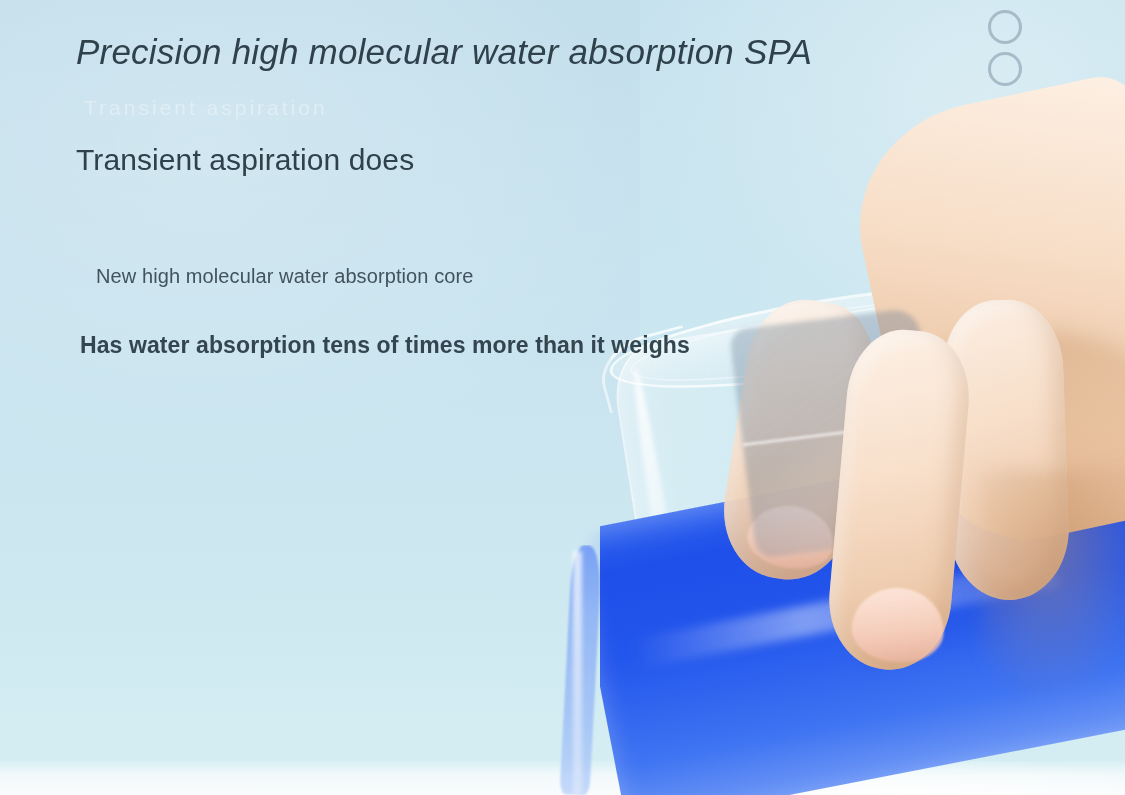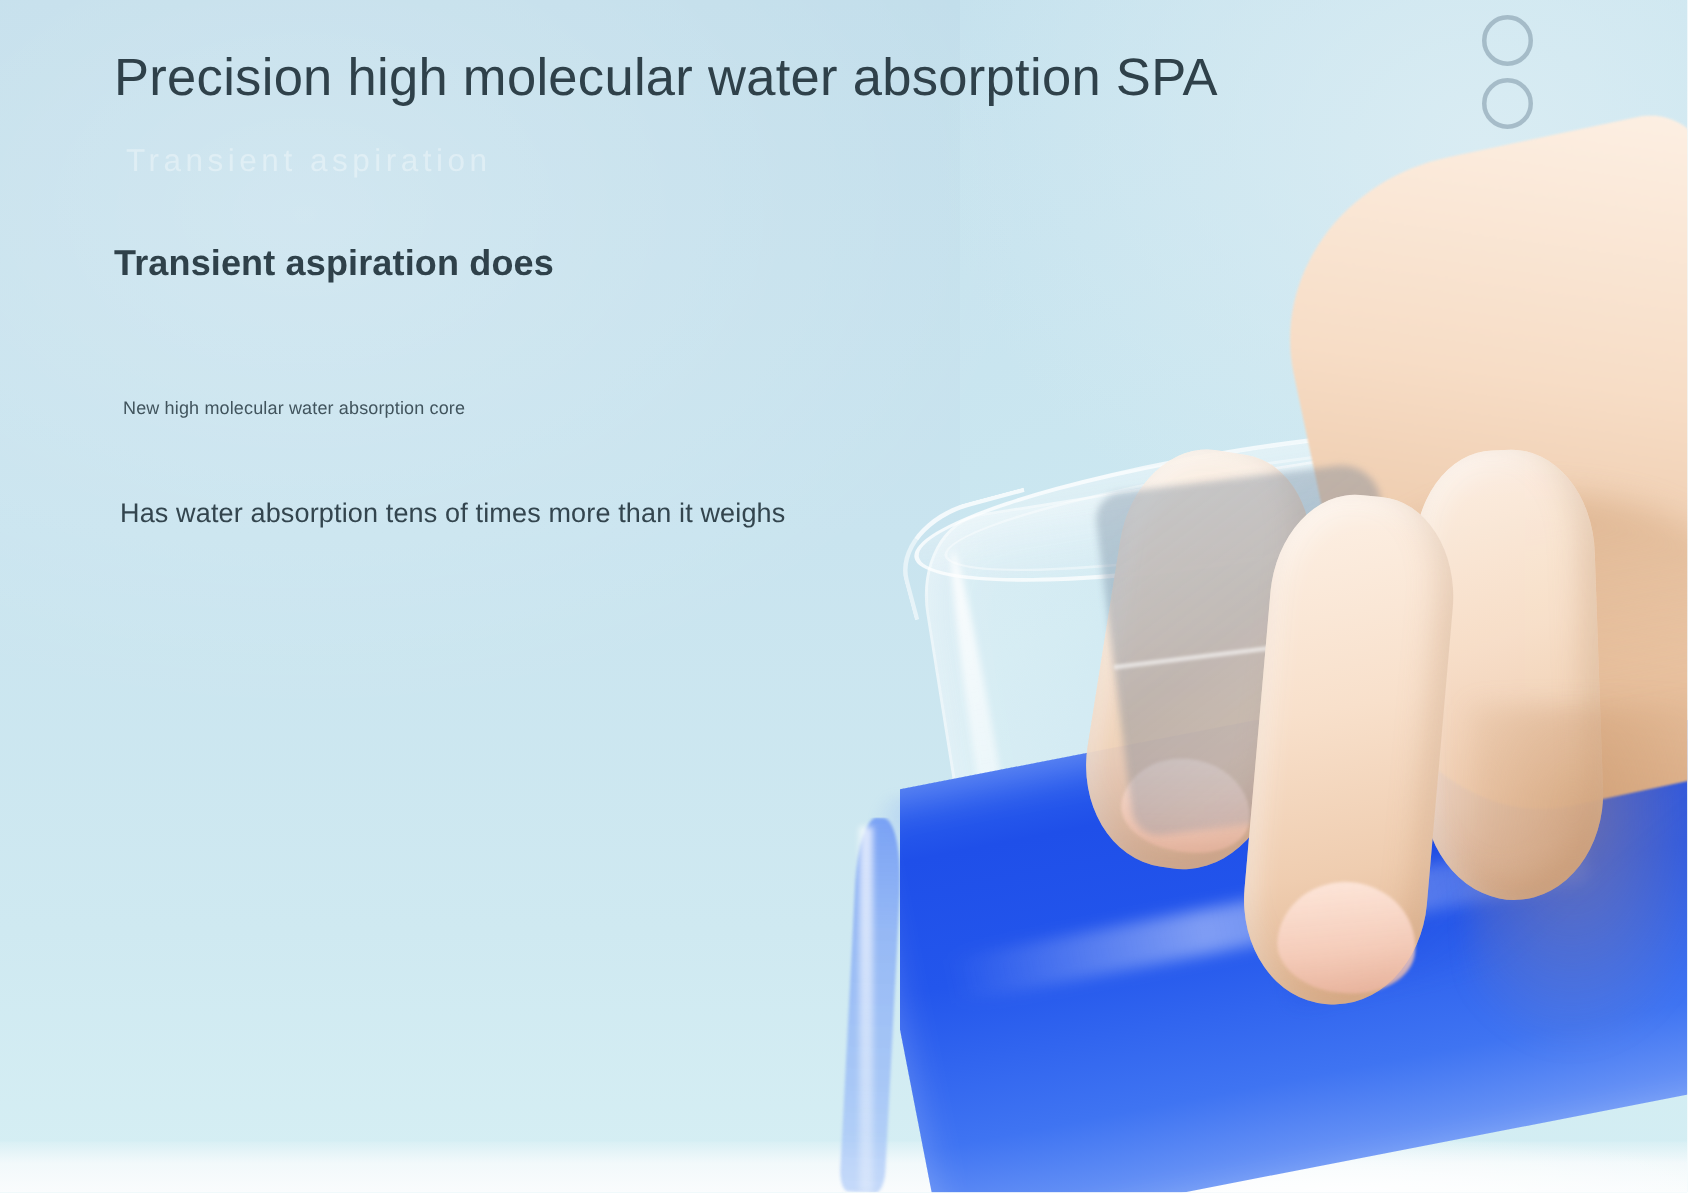--- a/index.html
+++ b/index.html
@@ -321,48 +321,48 @@
   }
   .title {
     position: absolute;
     left: 76px;
     top: 32px;
     font-size: 35px;
     font-weight: 400;
     color: #2f414a;
     letter-spacing: 0.2px;
     white-space: nowrap;
+    font-style: italic;
   }
   .subtitle {
     position: absolute;
     left: 76px;
     top: 138px;
-    font-size: 24px;
-    font-weight: 700;
+    font-size: 30px;
+    font-weight: 400;
     color: #2f414a;
     line-height: 43px;
     letter-spacing: 0.1px;
-    margin-top: 16px;
   }
   .caption-small {
     position: absolute;
-    left: 82px;
+    left: 96px;
     top: 265px;
-    font-size: 12px;
+    font-size: 20px;
     font-weight: 400;
     color: #41545d;
     letter-spacing: 0.1px;
     white-space: nowrap;
   }
   .caption-large {
     position: absolute;
     left: 80px;
     top: 332px;
-    font-size: 18px;
-    font-weight: 400;
+    font-size: 23px;
+    font-weight: 700;
     color: #33454e;
     letter-spacing: 0.1px;
     white-space: nowrap;
   }
 </style>
 </head>
 <body>
 
 <div id="poster">
 

